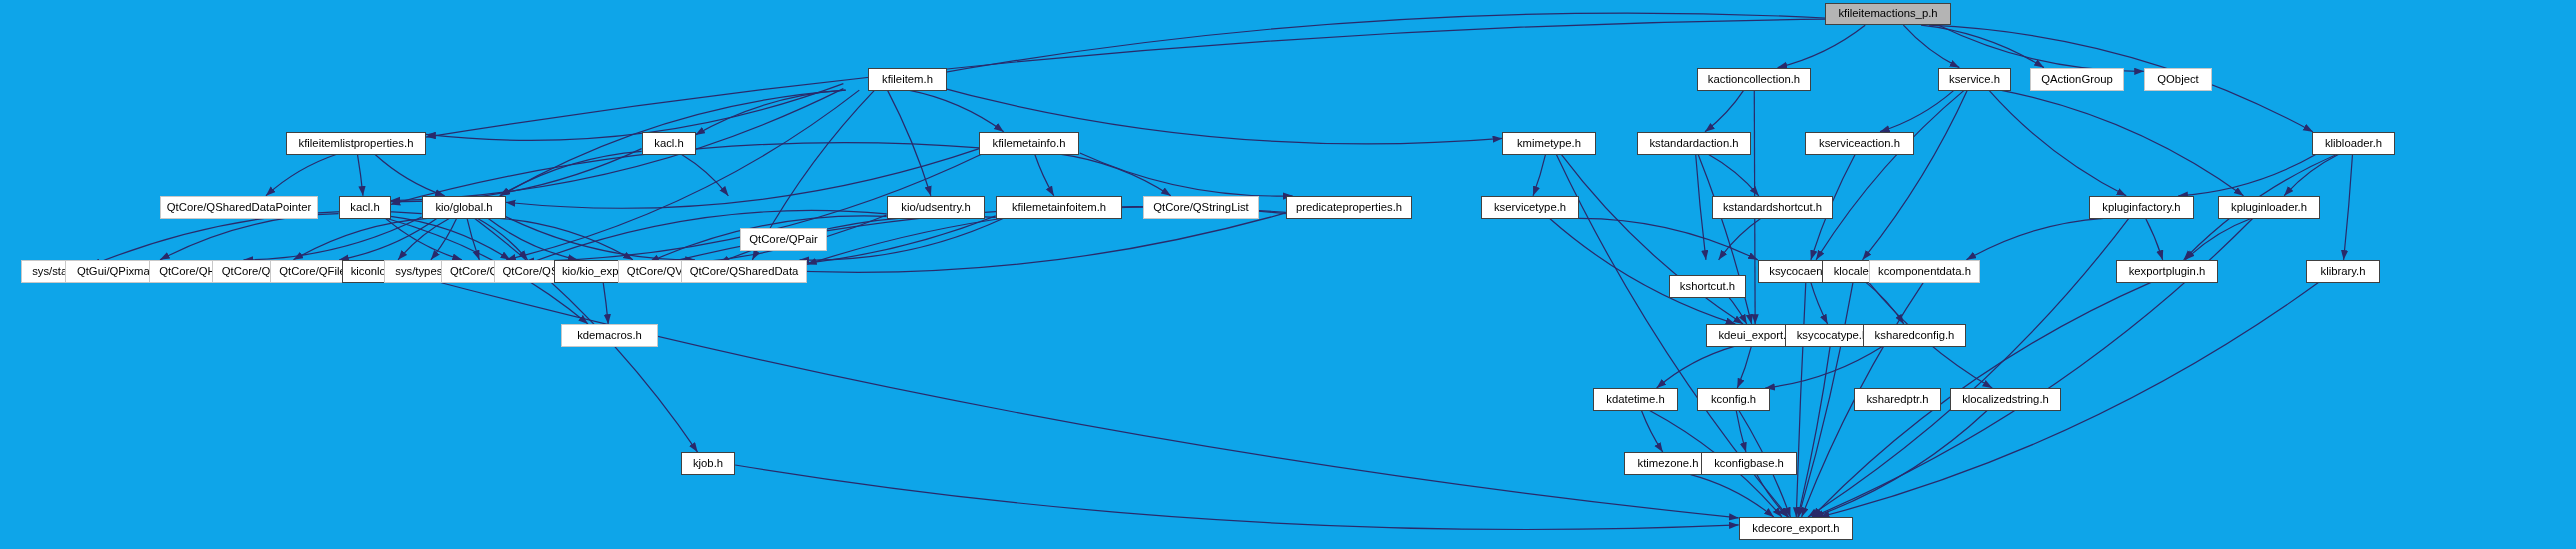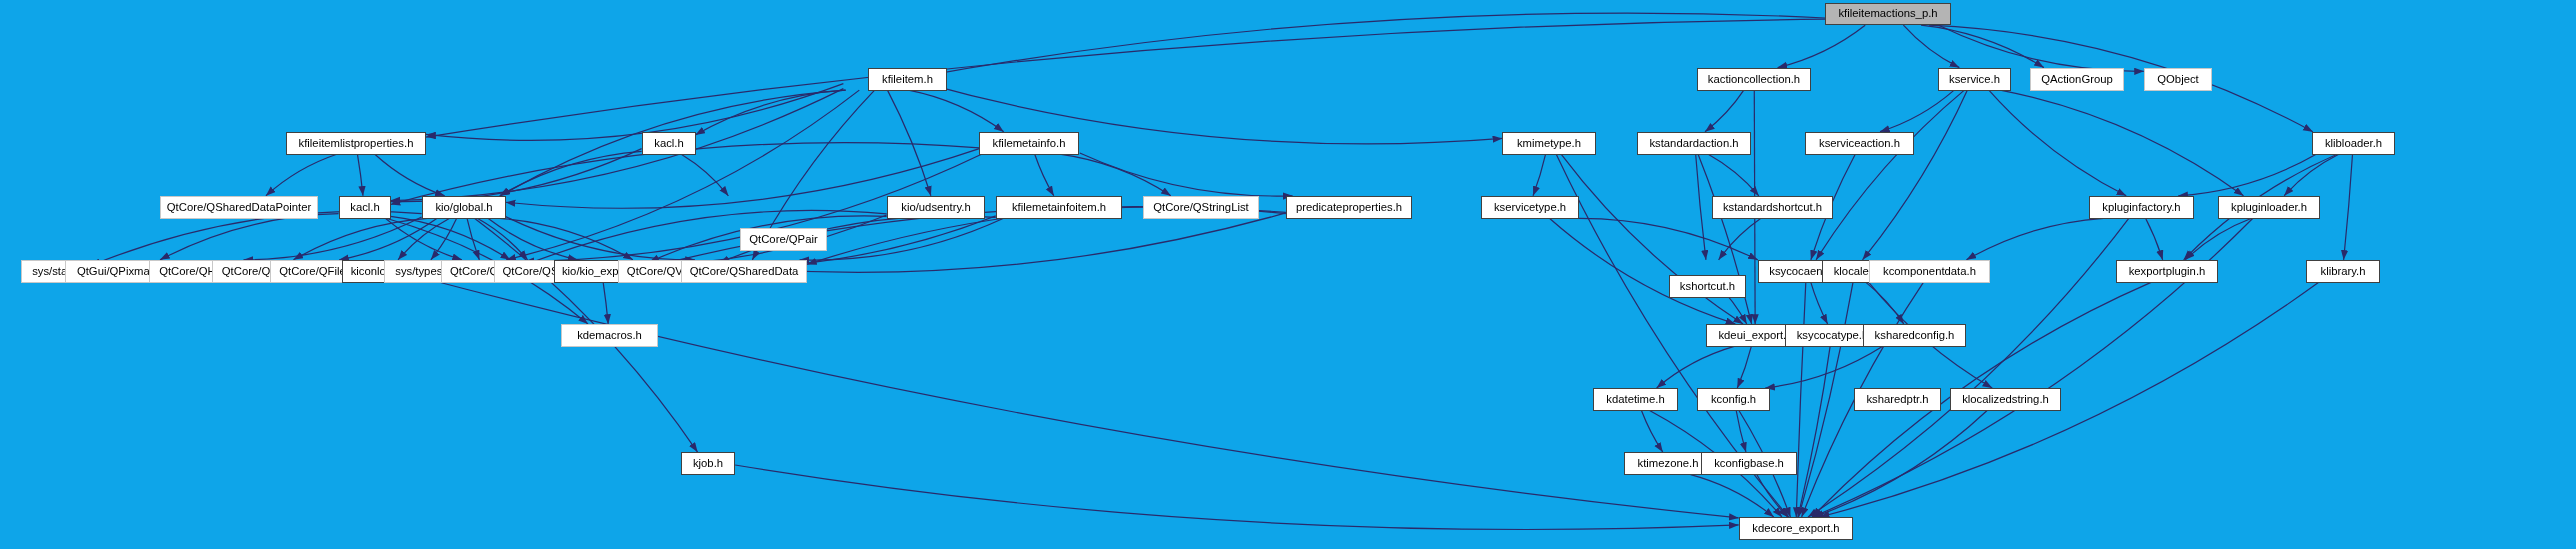--- a/index.html
+++ b/index.html
@@ -263,21 +263,21 @@
       </div>
       <div class="node hdr" style="left: 1669px; top: 275px; width: 77px;">
         <span>kshortcut.h</span>
       </div>
       <div class="node hdr" style="left: 1758px; top: 260px; width: 97px;">
         <span>ksycocaentry.h</span>
       </div>
       <div class="node hdr" style="left: 1822px; top: 260px; width: 68px;">
         <span>klocale.h</span>
       </div>
-      <div class="node " style="left: 1869px; top: 260px; width: 121px; text-align: right;">
+      <div class="node " style="left: 1869px; top: 260px; width: 111px; text-align: right;">
         <span>kcomponentdata.h</span>
       </div>
       <div class="node hdr" style="left: 2116px; top: 260px; width: 102px;">
         <span>kexportplugin.h</span>
       </div>
       <div class="node hdr" style="left: 2306px; top: 260px; width: 74px;">
         <span>klibrary.h</span>
       </div>
       <div class="node " style="left: 561px; top: 324px; width: 97px;">
         <span>kdemacros.h</span>

